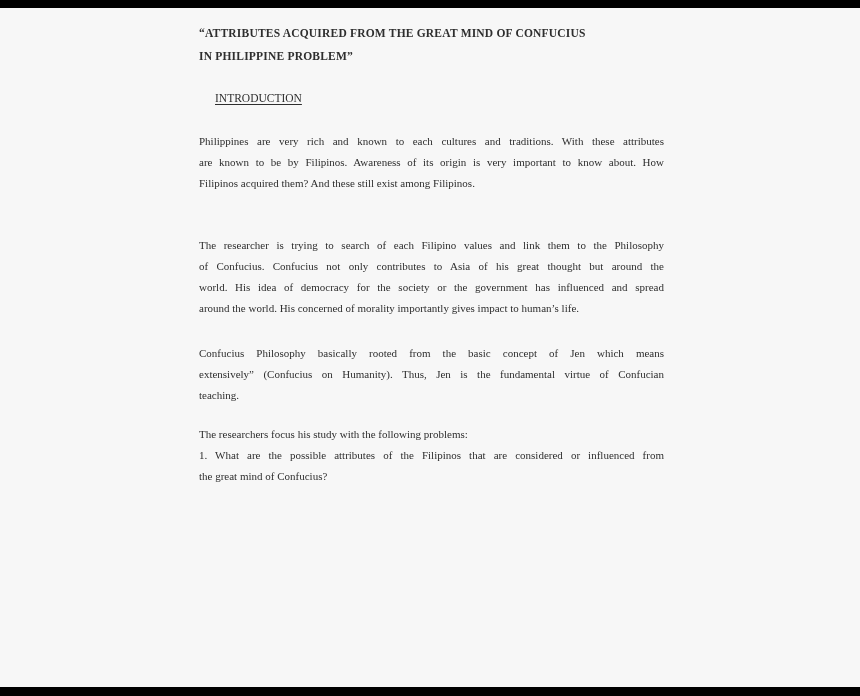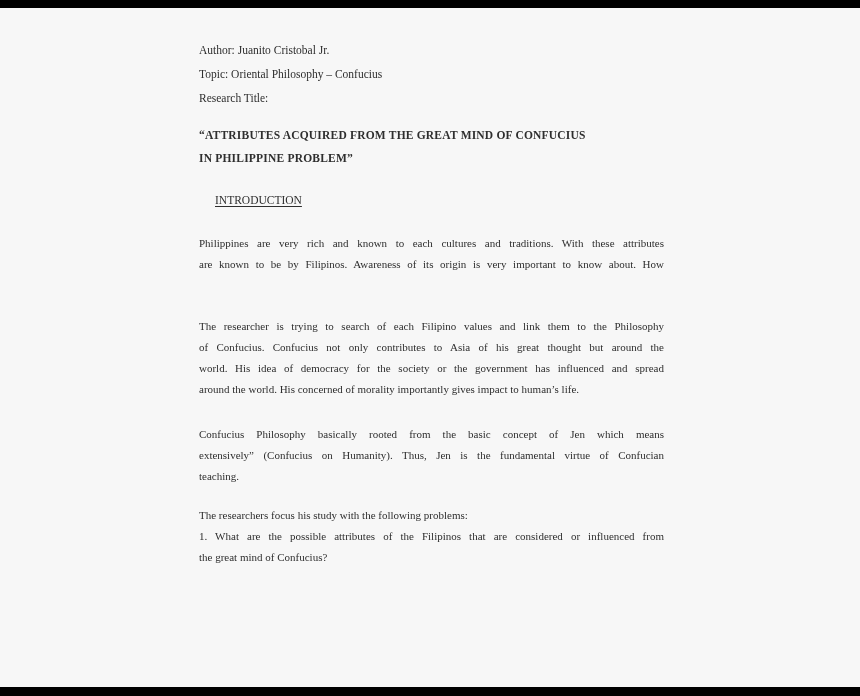--- a/index.html
+++ b/index.html
@@ -78,36 +78,32 @@
   .problem-item { font-size: 11px; }
 </style>
 </head>
 <body>
 
 <div class="bar top"></div>
 
 <div class="page">
   <div class="content">
 
-    <div class="hdr-block">
-      <div class="hdr-line">Author: Juanito Cristobal Jr.</div>
-      <div class="hdr-line">Topic: Oriental Philosophy – Confucius</div>
-      <div class="hdr-line">Research Title:</div>
-    </div>
 
     <div class="research-title">
       <div class="title-line">“ATTRIBUTES ACQUIRED FROM THE GREAT MIND OF CONFUCIUS</div>
       <div class="title-line">IN PHILIPPINE PROBLEM”</div>
     </div>
 
     <div class="section-heading heading-introduction">INTRODUCTION</div>
 
     <div class="para para-1">
       <div class="jl">Philippines are very rich and known to each cultures and traditions. With these attributes</div>
       <div class="jl">are known to be by Filipinos. Awareness of its origin is very important to know about. How</div>
+      <div class="jl-last">Filipinos acquired them? And these still exist among Filipinos.</div>
     </div>
 
     <div class="para para-2">
       <div class="jl">The researcher is trying to search of each Filipino values and link them to the Philosophy</div>
       <div class="jl">of Confucius. Confucius not only contributes to Asia of his great thought but around the</div>
       <div class="jl">world. His idea of democracy for the society or the government has influenced and spread</div>
       <div class="jl-last">around the world. His concerned of morality importantly gives impact to human’s life.</div>
     </div>
 
     <div class="para para-3">

